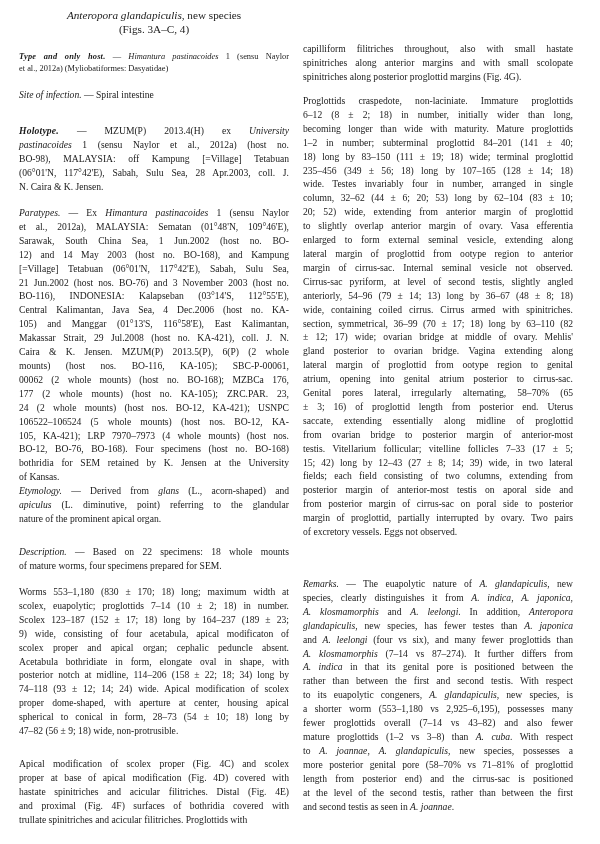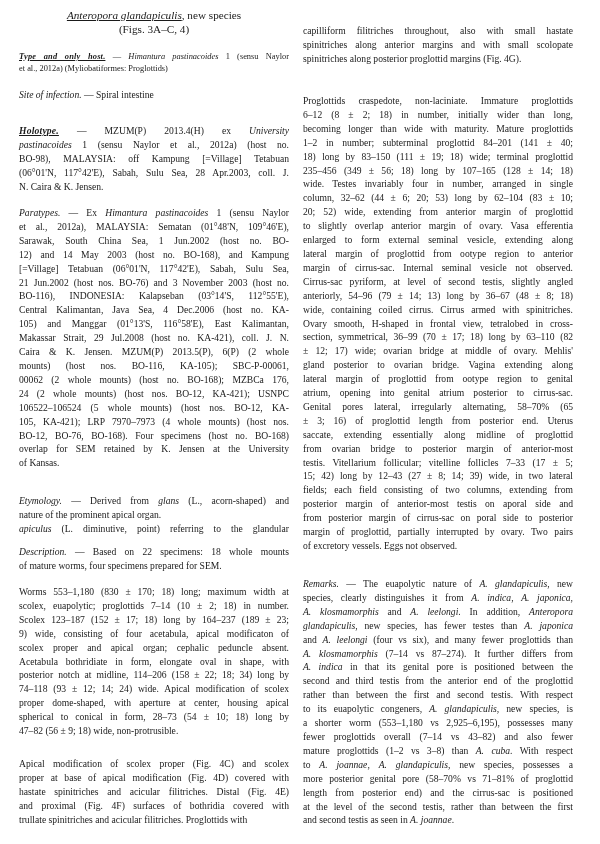--- a/index.html
+++ b/index.html
@@ -8,38 +8,38 @@
   .col { position: absolute; width: 270px; font-size: 9.6px; line-height: 13.9px; }
   .col-left { left: 19px; top: 0; }
   .col-right { left: 303px; top: 0; }
   .line { display: block; white-space: nowrap; text-align-last: justify; text-align: justify; }
   .line.last { text-align-last: left; }
   .title-block { position: absolute; left: 19px; width: 270px; top: 8px; text-align: center;
                  font-size: 11.2px; line-height: 14px; }
   .title-block .t1 i { font-style: italic; }
   .block { position: absolute; left: 0; width: 270px; }
   .small { font-size: 8.4px; line-height: 12.2px; }
-  i { font-style: italic; text-decoration: underline; }
+  i { font-style: italic; }
   .lbl-it { font-style: italic; }
-  .lbl-bi { font-weight: bold; font-style: italic; letter-spacing: 0.2px; text-decoration: underline; }
+  .lbl-bi { font-weight: bold; font-style: italic; letter-spacing: 0.2px; }
 </style>
 </head>
 <body>
 
 <div class="title-block">
   <div class="t1">
     <i>Anteropora glandapiculis</i><span>, new species</span>
   </div>
   <div>(Figs. 3A–C, 4)</div>
 </div>
 
 <div class="col col-left">
   <div class="block small" style="top:51px">
       <span class="line"><span class="lbl-bi">Type and only host.</span><span> — </span><span class="lbl-it">Himantura pastinacoides</span><span> 1 (sensu Naylor</span></span>
-      <span class="line last"><span>et al., 2012a) (Myliobatiformes: Proglottids)</span></span>
+      <span class="line last"><span>et al., 2012a) (Myliobatiformes: Dasyatidae)</span></span>
     </div>
   <div class="block" style="top:88px">
       <span class="line last"><span class="lbl-it">Site of infection.</span><span> — Spiral intestine</span></span>
     </div>
   <div class="block" style="top:124px">
       <span class="line"><span class="lbl-bi">Holotype.</span><span> — MZUM(P) 2013.4(H) ex </span><span class="lbl-it">University</span></span>
       <span class="line"><span class="lbl-it">pastinacoides</span><span> 1 (sensu Naylor et al., 2012a) (host no.</span></span>
       <span class="line"><span>BO-98), MALAYSIA: off Kampung [=Village] Tetabuan</span></span>
       <span class="line"><span>(06°01'N, 117°42'E), Sabah, Sulu Sea, 28 Apr.2003, coll. J.</span></span>
       <span class="line last"><span>N. Caira &amp; K. Jensen.</span></span>
@@ -51,31 +51,32 @@
       <span class="line"><span>12) and 14 May 2003 (host no. BO-168), and Kampung</span></span>
       <span class="line"><span>[=Village] Tetabuan (06°01'N, 117°42'E), Sabah, Sulu Sea,</span></span>
       <span class="line"><span>21 Jun.2002 (host nos. BO-76) and 3 November 2003 (host no.</span></span>
       <span class="line"><span>BO-116), INDONESIA: Kalapseban (03°14'S, 112°55'E),</span></span>
       <span class="line"><span>Central Kalimantan, Java Sea, 4 Dec.2006 (host no. KA-</span></span>
       <span class="line"><span>105) and Manggar (01°13'S, 116°58'E), East Kalimantan,</span></span>
       <span class="line"><span>Makassar Strait, 29 Jul.2008 (host no. KA-421), coll. J. N.</span></span>
       <span class="line"><span>Caira &amp; K. Jensen. MZUM(P) 2013.5(P), 6(P) (2 whole</span></span>
       <span class="line"><span>mounts) (host nos. BO-116, KA-105); SBC-P-00061,</span></span>
       <span class="line"><span>00062 (2 whole mounts) (host no. BO-168); MZBCa 176,</span></span>
+      <span class="line"><span>177 (2 whole mounts) (host no. KA-105); ZRC.PAR. 23,</span></span>
       <span class="line"><span>24 (2 whole mounts) (host nos. BO-12, KA-421); USNPC</span></span>
       <span class="line"><span>106522–106524 (5 whole mounts) (host nos. BO-12, KA-</span></span>
       <span class="line"><span>105, KA-421); LRP 7970–7973 (4 whole mounts) (host nos.</span></span>
       <span class="line"><span>BO-12, BO-76, BO-168). Four specimens (host no. BO-168)</span></span>
-      <span class="line"><span>overlap for SEM retained by K. Jensen at the University</span></span>
+      <span class="line"><span>bothridia for SEM retained by K. Jensen at the University</span></span>
       <span class="line last"><span>of Kansas.</span></span>
     </div>
-  <div class="block" style="top:494px">
+  <div class="block" style="top:484px">
       <span class="line"><span class="lbl-it">Etymology.</span><span> — Derived from </span><span class="lbl-it">glans</span><span> (L., acorn-shaped) and</span></span>
+      <span class="line"><span class="lbl-it">apiculus</span><span> (L. diminutive, point) referring to the glandular</span></span>
       <span class="line last"><span>nature of the prominent apical organ.</span></span>
-      <span class="line"><span class="lbl-it">apiculus</span><span> (L. diminutive, point) referring to the glandular</span></span>
     </div>
   <div class="block" style="top:545px">
       <span class="line"><span class="lbl-it">Description.</span><span> — Based on 22 specimens: 18 whole mounts</span></span>
       <span class="line last"><span>of mature worms, four specimens prepared for SEM.</span></span>
     </div>
   <div class="block" style="top:585px">
       <span class="line"><span>Worms 553–1,180 (830 ± 170; 18) long; maximum width at</span></span>
       <span class="line"><span>scolex, euapolytic; proglottids 7–14 (10 ± 2; 18) in number.</span></span>
       <span class="line"><span>Scolex 123–187 (152 ± 17; 18) long by 164–237 (189 ± 23;</span></span>
       <span class="line"><span>9) wide, consisting of four acetabula, apical modificaton of</span></span>
@@ -90,21 +91,21 @@
   <div class="block" style="top:757px">
       <span class="line"><span>Apical modification of scolex proper (Fig. 4C) and scolex</span></span>
       <span class="line"><span>proper at base of apical modification (Fig. 4D) covered with</span></span>
       <span class="line"><span>hastate spinitriches and acicular filitriches. Distal (Fig. 4E)</span></span>
       <span class="line"><span>and proximal (Fig. 4F) surfaces of bothridia covered with</span></span>
       <span class="line last"><span>trullate spinitriches and acicular filitriches. Proglottids with</span></span>
     </div>
 </div>
 
 <div class="col col-right">
-  <div class="block" style="top:24px">
+  <div class="block" style="top:42px">
       <span class="line"><span>capilliform filitriches throughout, also with small hastate</span></span>
       <span class="line"><span>spinitriches along anterior margins and with small scolopate</span></span>
       <span class="line last"><span>spinitriches along posterior proglottid margins (Fig. 4G).</span></span>
     </div>
   <div class="block" style="top:94px">
       <span class="line"><span>Proglottids craspedote, non-laciniate. Immature proglottids</span></span>
       <span class="line"><span>6–12 (8 ± 2; 18) in number, initially wider than long,</span></span>
       <span class="line"><span>becoming longer than wide with maturity. Mature proglottids</span></span>
       <span class="line"><span>1–2 in number; subterminal proglottid 84–201 (141 ± 40;</span></span>
       <span class="line"><span>18) long by 83–150 (111 ± 19; 18) wide; terminal proglottid</span></span>
@@ -112,21 +113,20 @@
       <span class="line"><span>wide. Testes invariably four in number, arranged in single</span></span>
       <span class="line"><span>column, 32–62 (44 ± 6; 20; 53) long by 62–104 (83 ± 10;</span></span>
       <span class="line"><span>20; 52) wide, extending from anterior margin of proglottid</span></span>
       <span class="line"><span>to slightly overlap anterior margin of ovary. Vasa efferentia</span></span>
       <span class="line"><span>enlarged to form external seminal vesicle, extending along</span></span>
       <span class="line"><span>lateral margin of proglottid from ootype region to anterior</span></span>
       <span class="line"><span>margin of cirrus-sac. Internal seminal vesicle not observed.</span></span>
       <span class="line"><span>Cirrus-sac pyriform, at level of second testis, slightly angled</span></span>
       <span class="line"><span>anteriorly, 54–96 (79 ± 14; 13) long by 36–67 (48 ± 8; 18)</span></span>
       <span class="line"><span>wide, containing coiled cirrus. Cirrus armed with spinitriches.</span></span>
-      <span class="line"><span>Ovary smooth, H-shaped in frontal view, tetralobed in cross-</span></span>
       <span class="line"><span>section, symmetrical, 36–99 (70 ± 17; 18) long by 63–110 (82</span></span>
       <span class="line"><span>± 12; 17) wide; ovarian bridge at middle of ovary. Mehlis'</span></span>
       <span class="line"><span>gland posterior to ovarian bridge. Vagina extending along</span></span>
       <span class="line"><span>lateral margin of proglottid from ootype region to genital</span></span>
       <span class="line"><span>atrium, opening into genital atrium posterior to cirrus-sac.</span></span>
       <span class="line"><span>Genital pores lateral, irregularly alternating, 58–70% (65</span></span>
       <span class="line"><span>± 3; 16) of proglottid length from posterior end. Uterus</span></span>
       <span class="line"><span>saccate, extending essentially along midline of proglottid</span></span>
       <span class="line"><span>from ovarian bridge to posterior margin of anterior-most</span></span>
       <span class="line"><span>testis. Vitellarium follicular; vitelline follicles 7–33 (17 ± 5;</span></span>
@@ -138,21 +138,20 @@
       <span class="line last"><span>of excretory vessels. Eggs not observed.</span></span>
     </div>
   <div class="block" style="top:577px">
       <span class="line"><span class="lbl-it">Remarks.</span><span> — The euapolytic nature of </span><span class="lbl-it">A. glandapiculis</span><span>, new</span></span>
       <span class="line"><span>species, clearly distinguishes it from </span><span class="lbl-it">A. indica</span><span>, </span><span class="lbl-it">A. japonica</span><span>,</span></span>
       <span class="line"><span class="lbl-it">A. klosmamorphis</span><span> and </span><span class="lbl-it">A. leelongi</span><span>. In addition, </span><span class="lbl-it">Anteropora</span></span>
       <span class="line"><span class="lbl-it">glandapiculis</span><span>, new species, has fewer testes than </span><span class="lbl-it">A. japonica</span></span>
       <span class="line"><span>and </span><span class="lbl-it">A. leelongi</span><span> (four vs six), and many fewer proglottids than</span></span>
       <span class="line"><span class="lbl-it">A. klosmamorphis</span><span> (7–14 vs 87–274). It further differs from</span></span>
       <span class="line"><span class="lbl-it">A. indica</span><span> in that its genital pore is positioned between the</span></span>
-      <span class="line"><span>second and third testis from the anterior end of the proglottid</span></span>
       <span class="line"><span>rather than between the first and second testis. With respect</span></span>
       <span class="line"><span>to its euapolytic congeners, </span><span class="lbl-it">A. glandapiculis</span><span>, new species, is</span></span>
       <span class="line"><span>a shorter worm (553–1,180 vs 2,925–6,195), possesses many</span></span>
       <span class="line"><span>fewer proglottids overall (7–14 vs 43–82) and also fewer</span></span>
       <span class="line"><span>mature proglottids (1–2 vs 3–8) than </span><span class="lbl-it">A. cuba</span><span>. With respect</span></span>
       <span class="line"><span>to </span><span class="lbl-it">A. joannae</span><span>, </span><span class="lbl-it">A. glandapiculis</span><span>, new species, possesses a</span></span>
       <span class="line"><span>more posterior genital pore (58–70% vs 71–81% of proglottid</span></span>
       <span class="line"><span>length from posterior end) and the cirrus-sac is positioned</span></span>
       <span class="line"><span>at the level of the second testis, rather than between the first</span></span>
       <span class="line last"><span>and second testis as seen in </span><span class="lbl-it">A. joannae</span><span>.</span></span>

